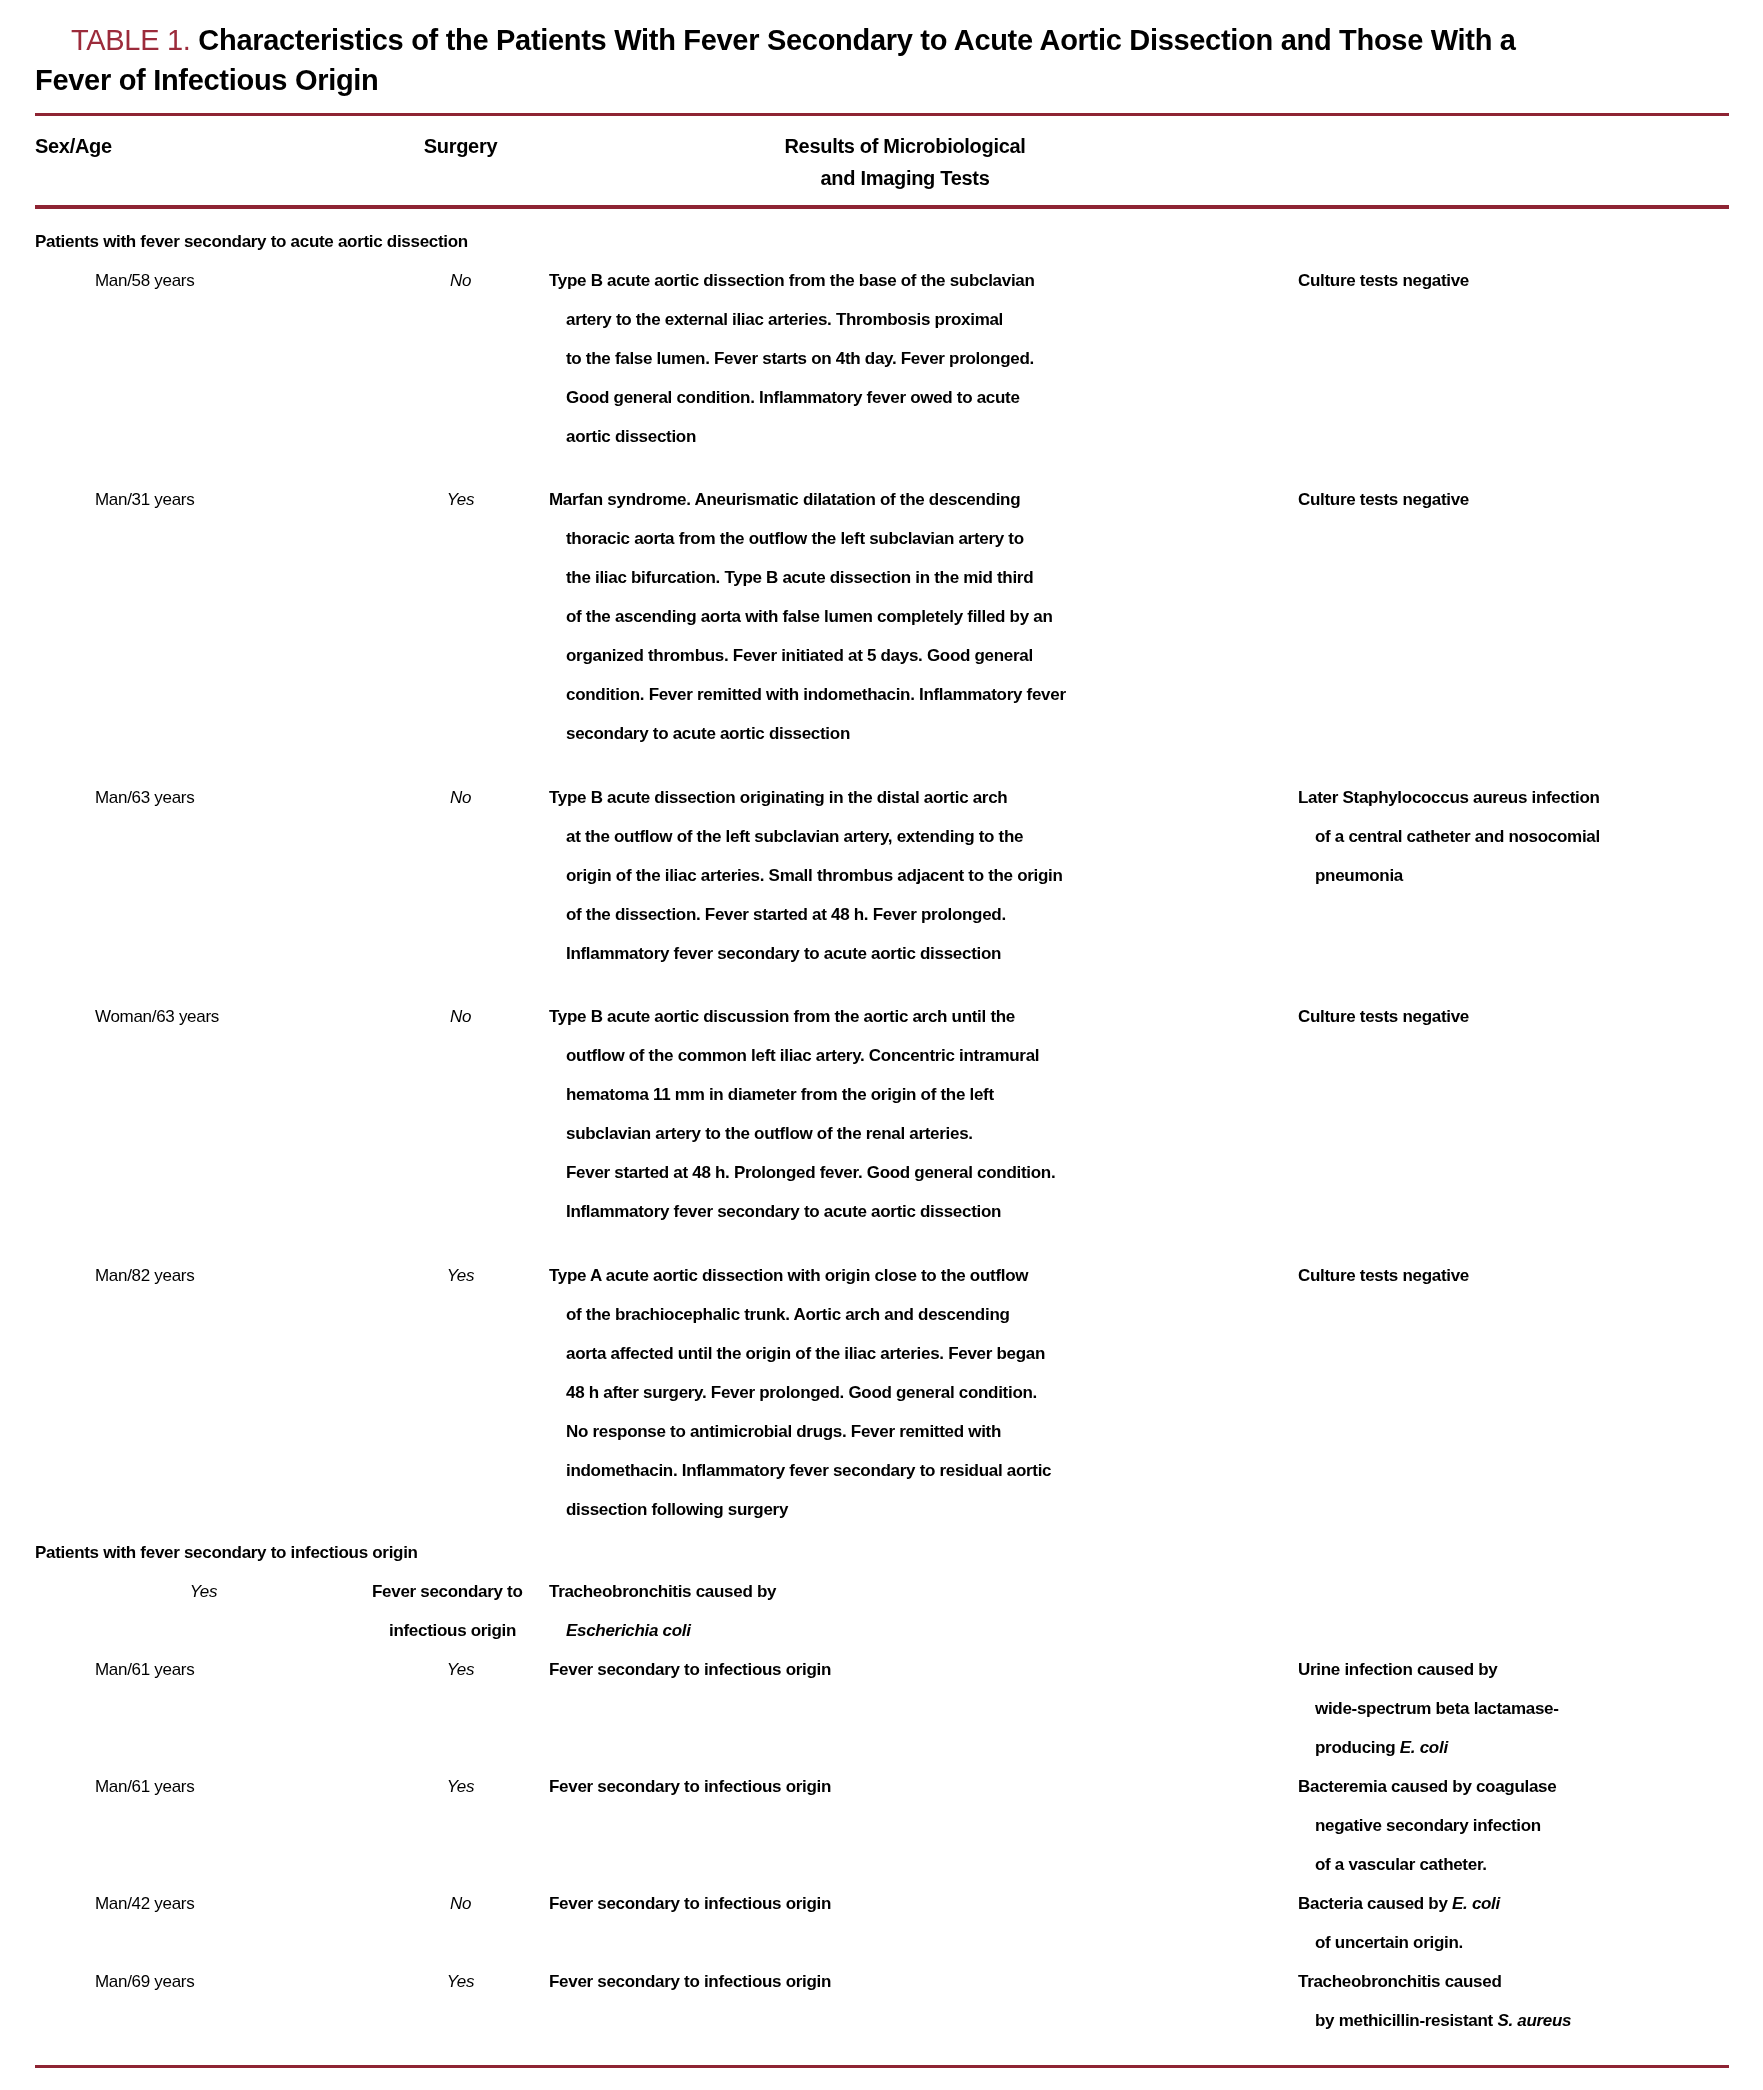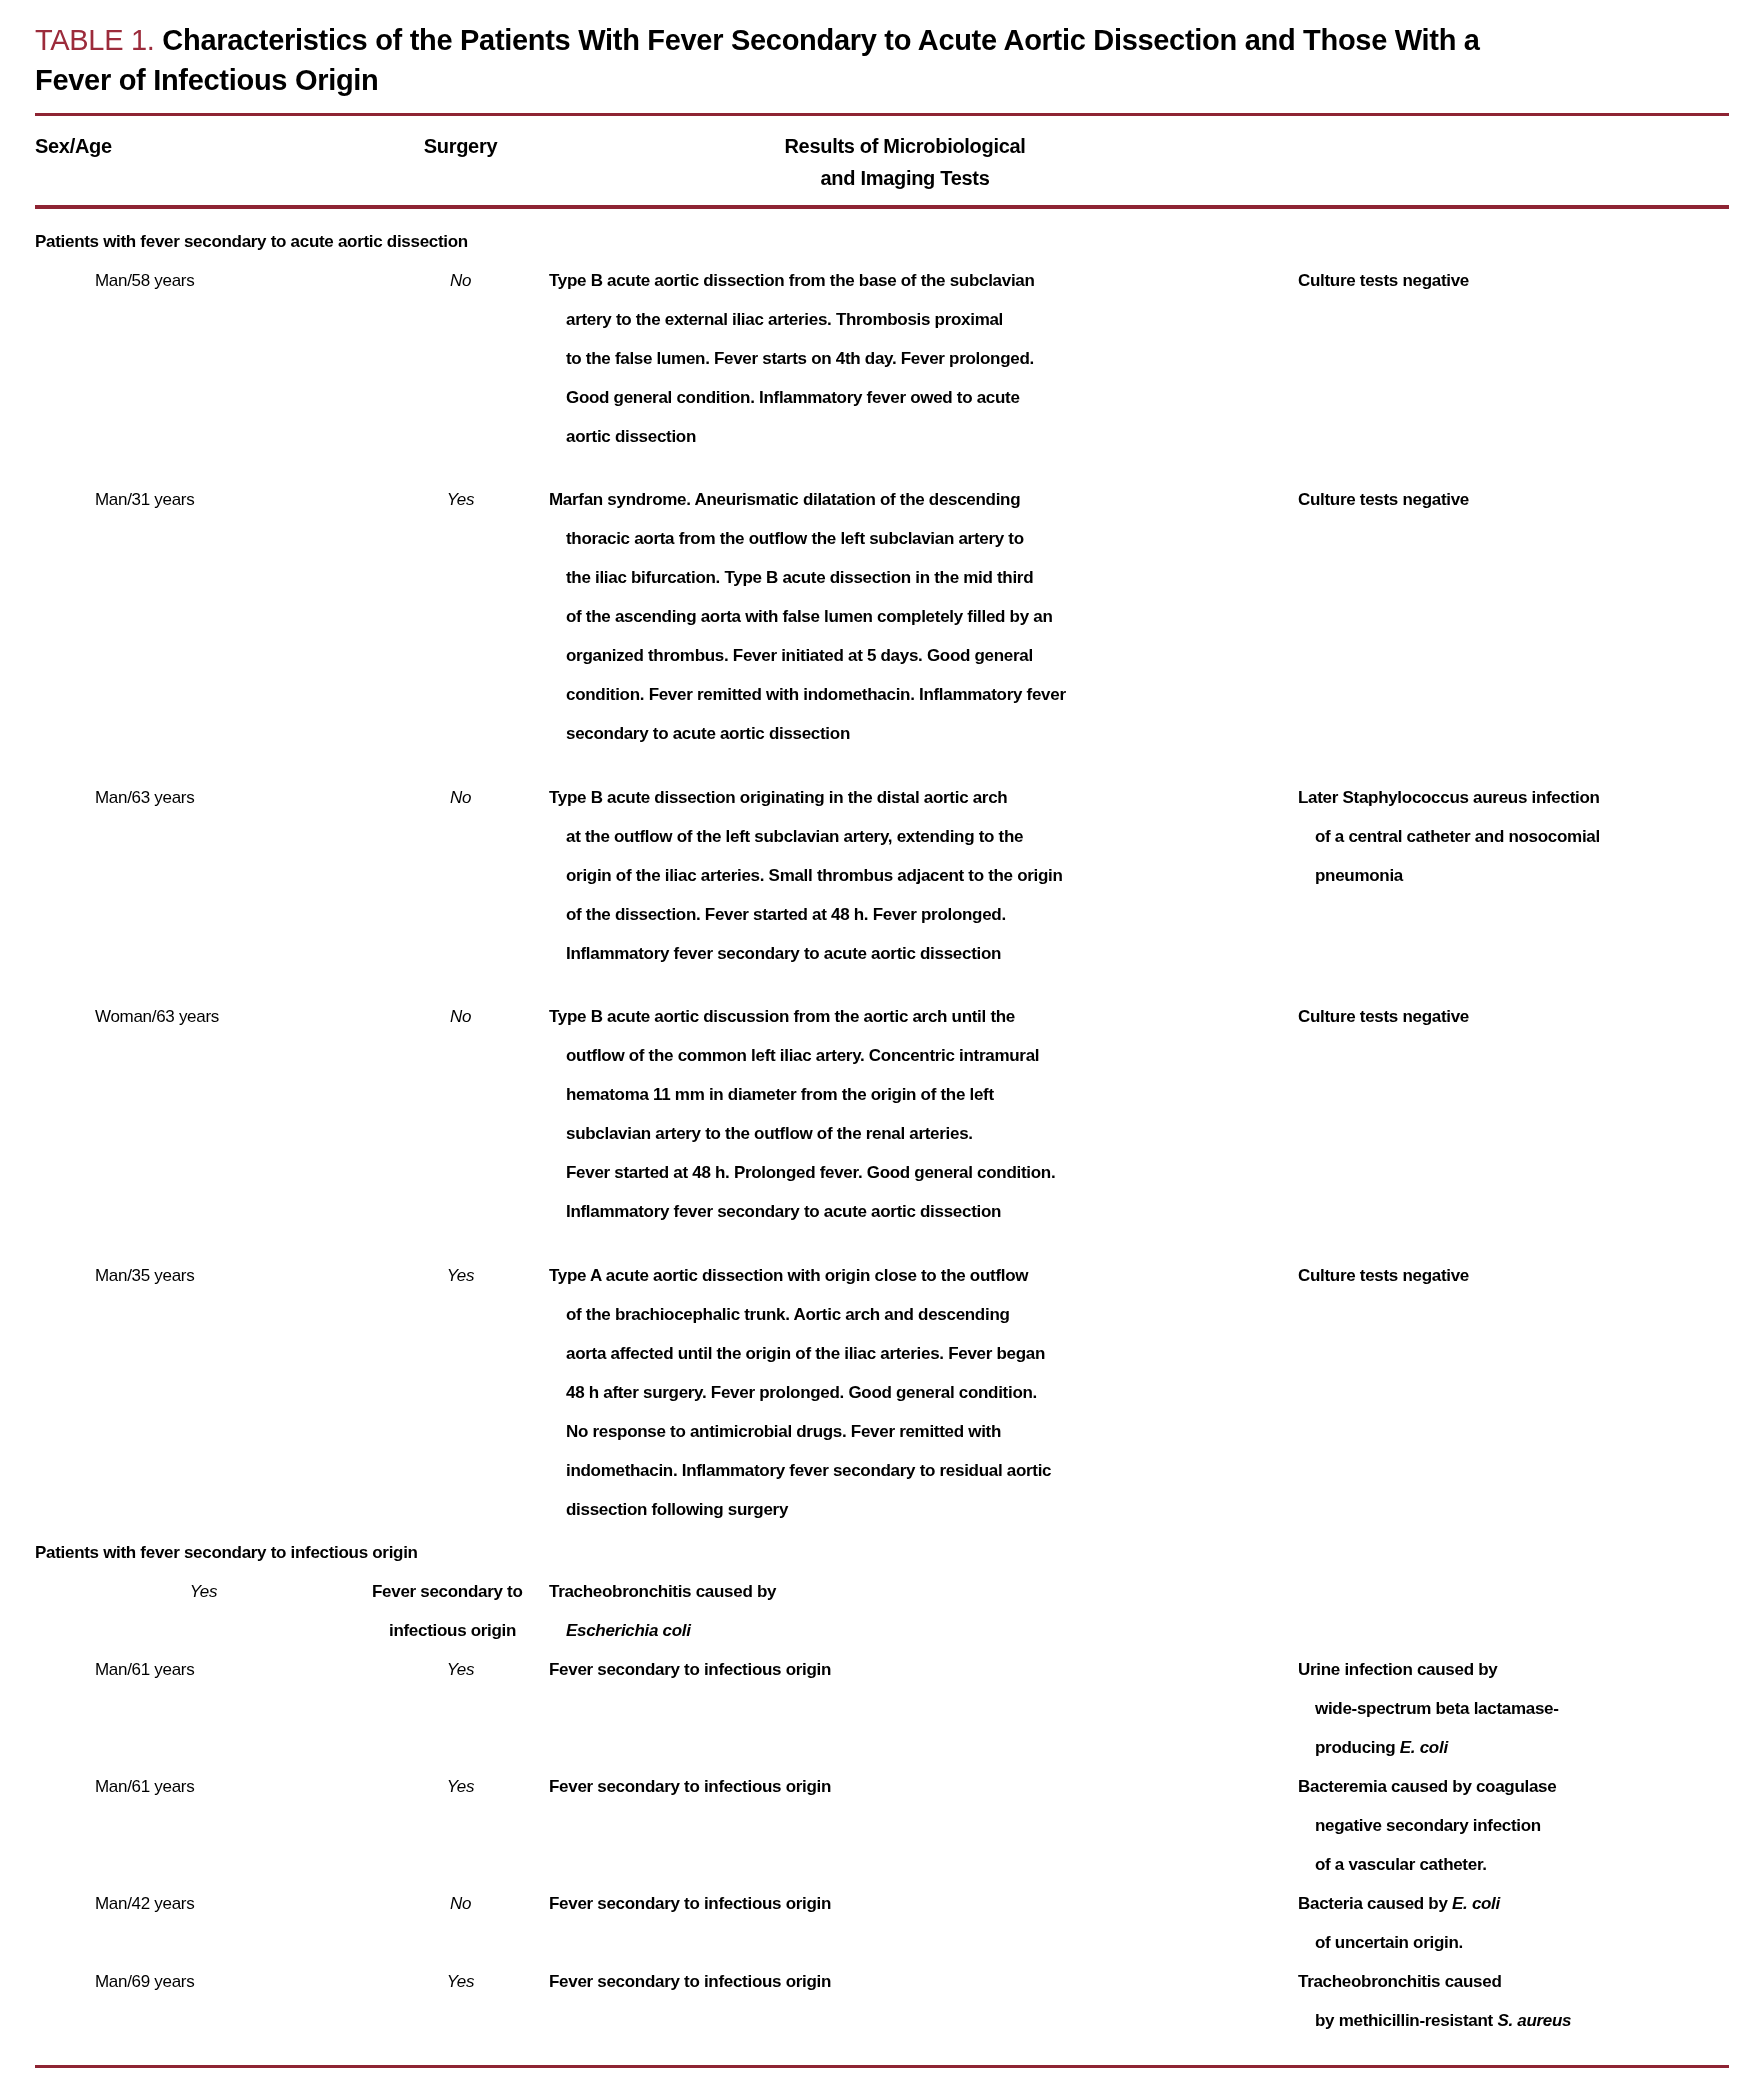--- a/index.html
+++ b/index.html
@@ -3,21 +3,21 @@
 <meta charset="utf-8">
 <style>
   :root { --accent: #8e2433; --label: #9c2b3b; }
   * { box-sizing: border-box; }
   body { margin: 0; background: #fff; color: #000;
          font-family: "Liberation Sans", sans-serif; }
   .page { width: 1763px; min-height: 2091px; background: #fff;
           padding: 20px 34px 0 35px; }
   .title { font-size: 29px; font-weight: bold; line-height: 40px;
            letter-spacing: -0.3px; white-space: pre-line; margin: 0 0 12.6px 0; }
-  .table-label { color: var(--label); font-weight: 400; }
+  .table-label { color: var(--label); font-weight: 400; margin-left: 36px; }
   .rule { height: 3.4px; background: var(--accent); }
   .grid { display: grid; grid-template-columns: 337px 177px 749px 431px; }
   .header-row { font-weight: bold; font-size: 20px; line-height: 32px;
                 letter-spacing: -0.3px; padding: 14.3px 0 11px 0; }
   .header-row .c2 { text-align: center; }
   .header-row .c3 { text-align: center; padding-right: 110px; }
   .header-row .c4 { text-align: center; padding-right: 37px; white-space: pre-line; }
   .table-body { font-size: 17px; line-height: 39px; letter-spacing: -0.3px;
                 padding-top: 13px; }
   .section-header { font-weight: bold; letter-spacing: -0.3px; }
@@ -95,21 +95,21 @@
     <div class="c3"><span>Type B acute aortic discussion from the aortic arch until the
 outflow of the common left iliac artery. Concentric intramural
 hematoma 11 mm in diameter from the origin of the left
 subclavian artery to the outflow of the renal arteries.
 Fever started at 48 h. Prolonged fever. Good general condition.
 Inflammatory fever secondary to acute aortic dissection</span></div>
     <div class="c4"><span>Culture tests negative</span></div>
   </div>
 
   <div class="grid row">
-    <div class="c1">Man/35 years</div>
+    <div class="c1">Man/82 years</div>
     <div class="c2">Yes</div>
     <div class="c3"><span>Type A acute aortic dissection with origin close to the outflow
 of the brachiocephalic trunk. Aortic arch and descending
 aorta affected until the origin of the iliac arteries. Fever began
 48 h after surgery. Fever prolonged. Good general condition.
 No response to antimicrobial drugs. Fever remitted with
 indomethacin. Inflammatory fever secondary to residual aortic
 dissection following surgery</span></div>
     <div class="c4"><span>Culture tests negative</span></div>
   </div>

